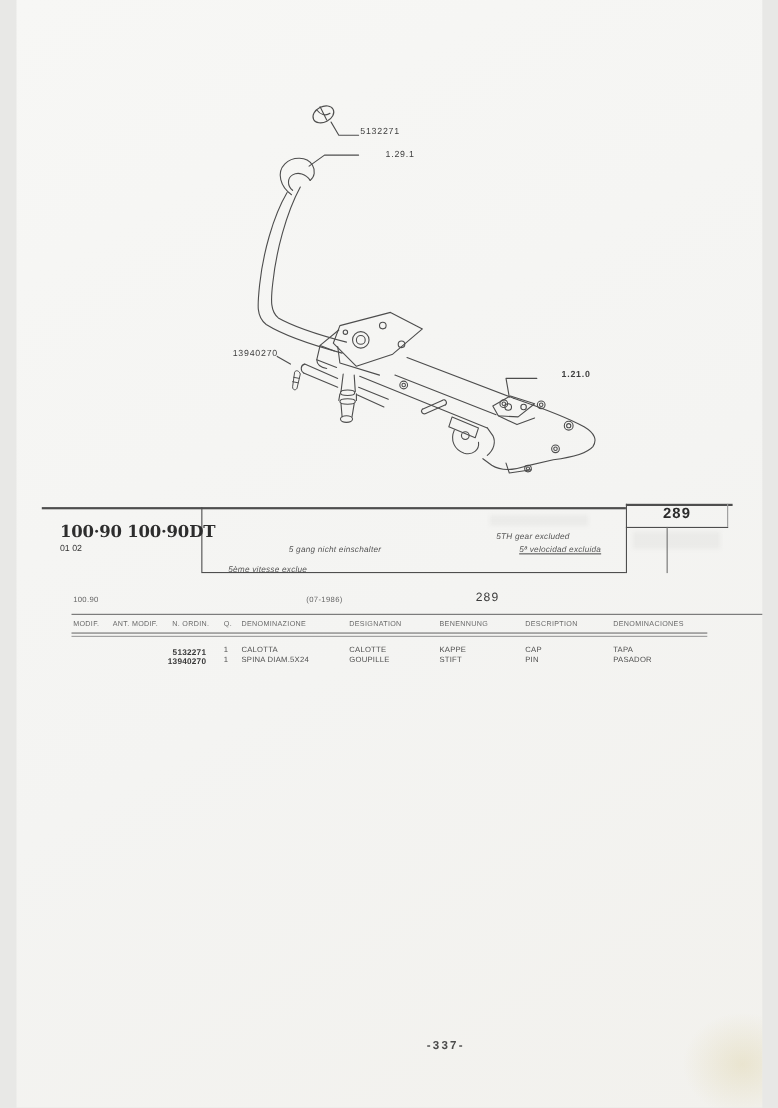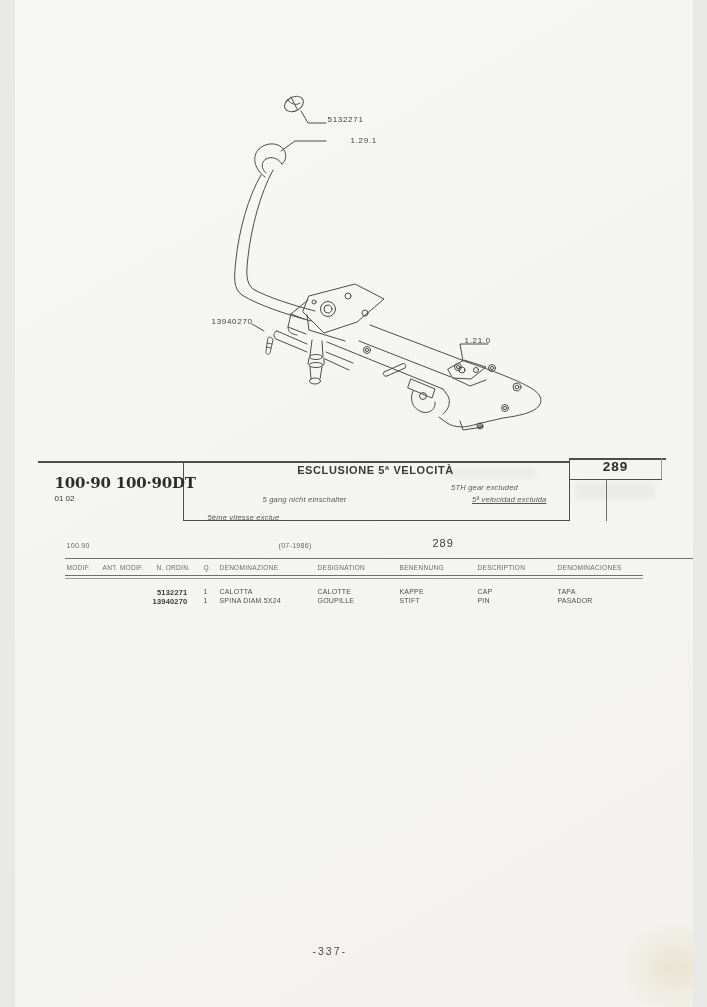--- a/index.html
+++ b/index.html
@@ -37,22 +37,22 @@
   .t289{left:418px;top:537px;font-size:11px;color:#3c3c3c;letter-spacing:1px;}
   .trow{position:absolute;left:0;top:0;width:707px;height:11px;}
   .trow span{position:absolute;white-space:nowrap;}
   .th span{font-size:6.5px;color:#6b6b6b;letter-spacing:0.3px;}
   .td span{font-size:7px;color:#4f4f4f;letter-spacing:0.2px;}
   .c0{left:52px;} .c1{left:88px;} .c2{left:142px;} .c3{left:189px;} .c4{left:205px;}
   .c5{left:303px;} .c6{left:385px;} .c7{left:463px;} .c8{left:543px;}
   .pn{left:120px !important;width:53px;text-align:right;font-weight:bold;
       color:#3a3a3a !important;font-size:7.5px !important;letter-spacing:0.3px;}
   
-  .pageno{left:298px;top:945px;width:110px;text-align:left;font-size:10.5px;
-          color:#4a4a4a;letter-spacing:2px;}
+  .pageno{left:298px;top:945px;width:110px;text-align:right;font-size:10.5px;
+          color:#4a4a4a;letter-spacing:2px;font-weight:bold;}
   
   .smudge{position:absolute;filter:blur(2px);background:rgba(110,110,110,0.06);}
   .stain{position:absolute;left:605px;top:920px;width:110px;height:95px;
          background:radial-gradient(ellipse at center,rgba(213,198,138,0.30) 0%,rgba(213,198,138,0) 70%);}
   svg{position:absolute;left:0;top:0;}
 </style>
 </head>
 <body>
 
 <div id="scan">
@@ -134,34 +134,33 @@
         <circle cx="465" cy="426" r="3"></circle>
           <circle cx="465" cy="426" r="1.4"></circle>
         <circle cx="447" cy="370" r="3"></circle>
       </g>
     </g>
   </svg>
 
   <div class="callout" style="left:313px;top:116px;">5132271</div>
   <div class="callout" style="left:316px;top:137px;margin-left:20px;">1.29.1</div>
   <div class="callout" style="left:197px;top:318px;">13940270</div>
-  <div class="callout" style="left:450px;top:337px;">1.21.0</div>
+  <div class="callout" style="left:496px;top:337px;font-weight:bold;">1.21.0</div>
 
   <div class="rule" style="left:23px;top:461px;width:531px;height:1.5px;"></div>
   <div class="rule" style="left:554px;top:458px;width:97px;height:1.5px;"></div>
   <div class="rule" style="left:168px;top:461px;width:1px;height:59px;"></div>
   <div class="rule" style="left:554px;top:458px;width:1.2px;height:63px;"></div>
   <div class="rule" style="left:554px;top:479px;width:93px;height:1px;"></div>
   <div class="rule mid" style="left:591px;top:479px;width:1px;height:42px;"></div>
   <div class="rule light" style="left:646px;top:458px;width:1px;height:21px;"></div>
   <div class="rule" style="left:168px;top:520px;width:386px;height:1px;"></div>
 
   <div class="abs models">100·90 100·90DT</div>
   <div class="abs modif-codes">01 02</div>
-  <div class="abs hdr-title">ESCLUSIONE 5ª VELOCITÀ</div>
   <div class="abs sub fr">5ème vitesse exclue</div>
   <div class="abs sub de">5 gang nicht einschalter</div>
   <div class="abs sub en">5TH gear excluded</div>
   <div class="abs sub es">5ª velocidad excluida</div>
   <div class="abs page-ref-box">289</div>
 
   <div class="tmeta" style="left:52px;top:542px;">100.90</div>
   <div class="tmeta" style="left:264px;top:542px;">(07-1986)</div>
   <div class="tmeta t289">289</div>
 

